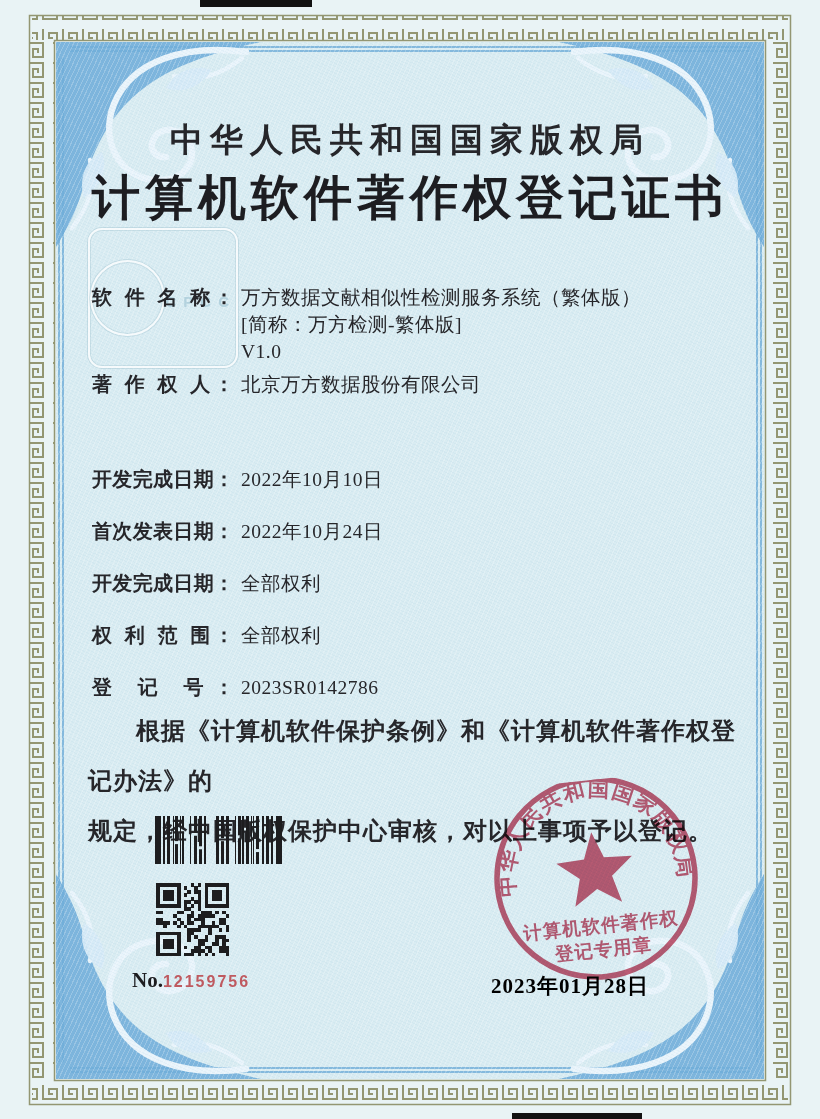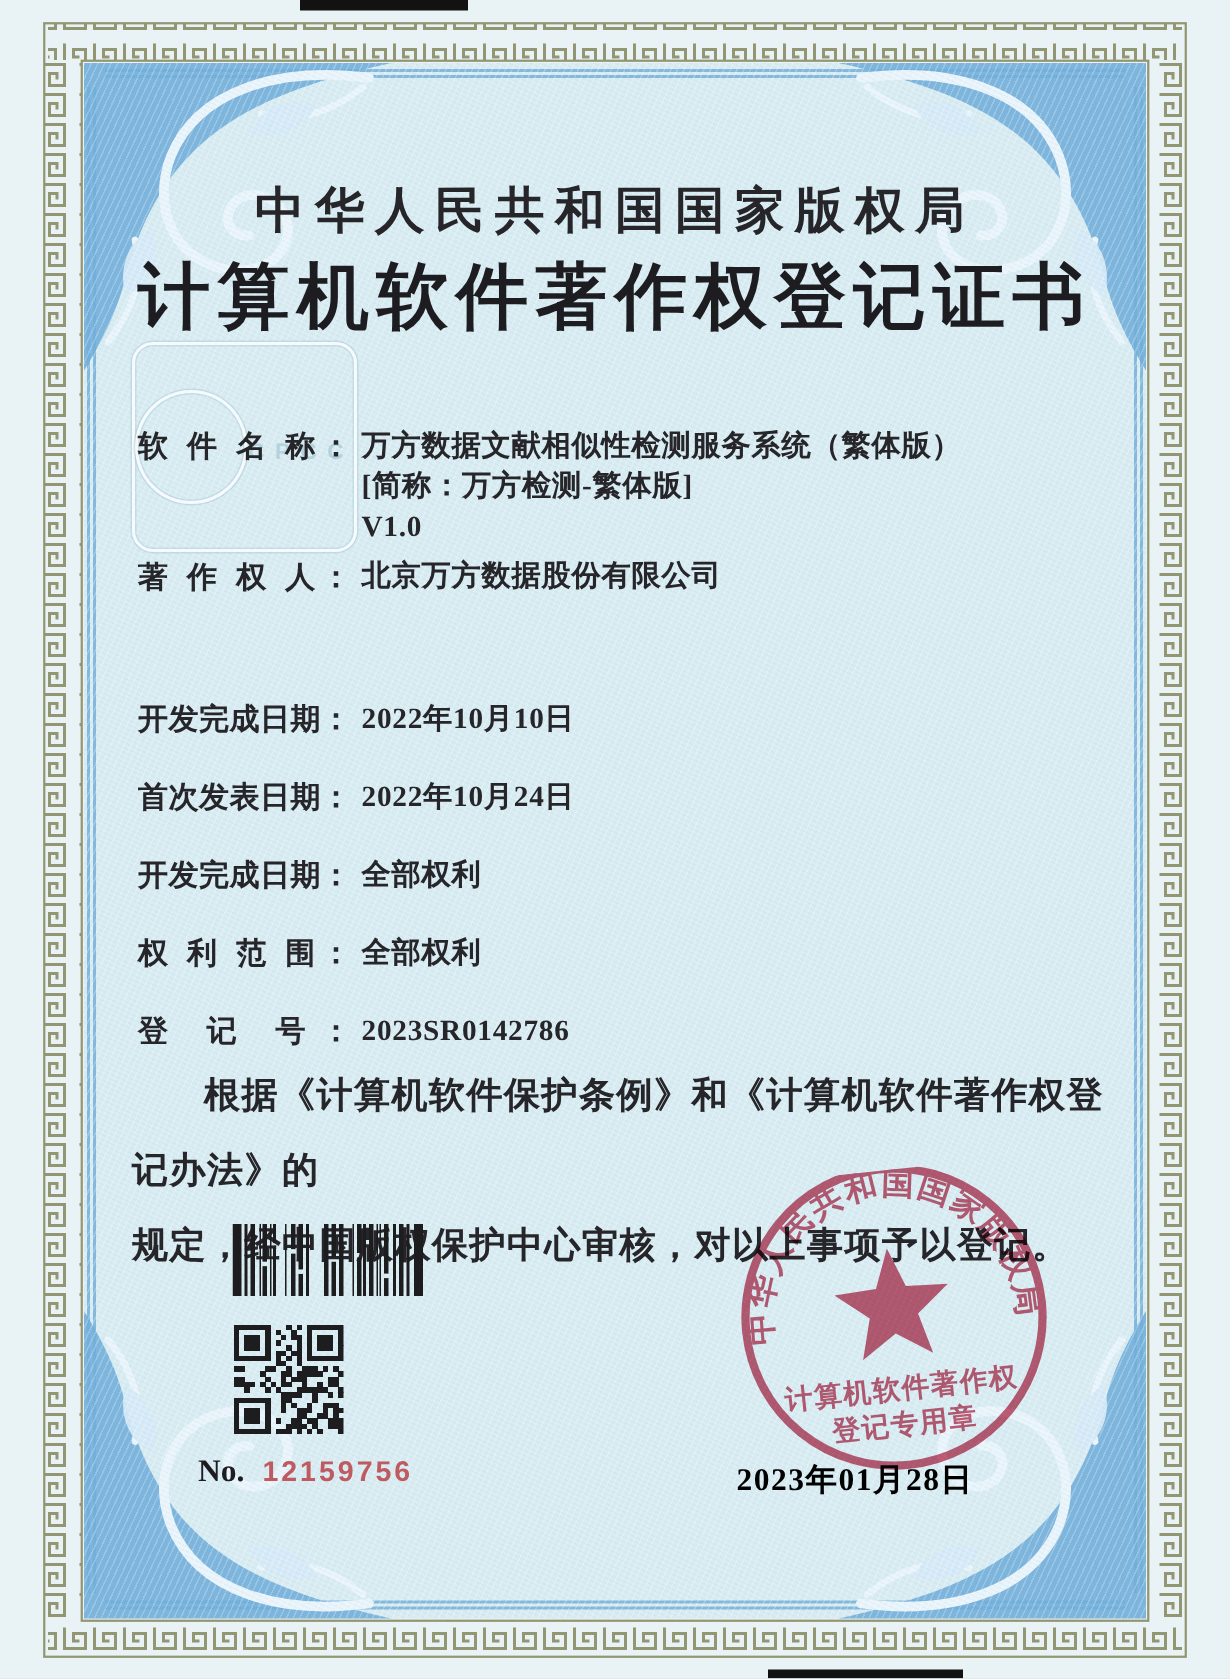--- a/index.html
+++ b/index.html
@@ -40,38 +40,38 @@
     display:flex;flex-direction:row;align-items:center;justify-content:center}
   .watermark .wm-circle{width:76px;height:76px;border-radius:50%;
     border:2px solid rgba(255,255,255,.75);
     box-shadow:0 0 0 1px rgba(150,185,200,.35), inset 0 0 0 1px rgba(150,185,200,.3)}
   .watermark .wm-text{margin-top:6px;font-family:"Liberation Sans","DejaVu Sans",sans-serif;
     font-size:15px;font-weight:700;letter-spacing:7px;color:rgba(150,190,205,.55)}
 
   .f-row{position:absolute;left:92px;right:56px;color:var(--ink)}
   .f-label{display:inline-block;width:142px;font-size:20px;font-weight:700;
     text-align:justify;text-align-last:justify;vertical-align:top;white-space:nowrap}
-  .f-value{position:absolute;left:149px;top:0;font-size:19.5px;font-weight:700;
+  .f-value{position:absolute;left:149px;top:0;font-size:19.5px;font-weight:400;
     letter-spacing:.5px;line-height:27px;white-space:nowrap}
 
   .statement{position:absolute;left:88px;right:78px;top:706px;font-size:24px;
     font-weight:700;line-height:50px;color:var(--ink);letter-spacing:1px}
   .stmt-l1{display:block;text-indent:2em}
   .stmt-l2{display:block}
 
   .barcode{position:absolute;left:155px;top:816px;width:128px;height:48px}
   .barcode svg{width:100%;height:100%}
   .barcode rect{fill:#1d1d1f}
   .qr{position:absolute;left:156px;top:883px;width:73px;height:73px}
   .qr svg{width:100%;height:100%}
   .qr rect{fill:#1d1d1f}
 
   .serial{position:absolute;left:132px;top:968px;font-size:21px;color:#1d1d21;font-weight:700}
-  .serial-no{color:var(--serial-red);letter-spacing:2px;margin-left:12px;
-    font-family:"Liberation Sans","DejaVu Sans",sans-serif;font-weight:700;font-size:19px}
+  .serial-no{color:var(--serial-red);letter-spacing:2px;
+    font-family:"Liberation Sans","DejaVu Sans",sans-serif;font-weight:700;font-size:16px}
 
   .seal{position:absolute;left:482px;top:780px;width:230px;height:215px;
     transform:rotate(-6deg);opacity:.93;mix-blend-mode:multiply}
   .seal-ring{fill:none;stroke:var(--seal-red);stroke-width:5.5}
   .seal-star{fill:var(--seal-red)}
   .seal text{fill:var(--seal-red);font-weight:700}
   .seal .ring-t{font-size:21.5px;letter-spacing:1.5px}
   .seal .in-t{font-size:18.5px;letter-spacing:1px;text-anchor:middle}
 
   .issue-date{position:absolute;left:430px;top:972px;width:280px;text-align:center;

